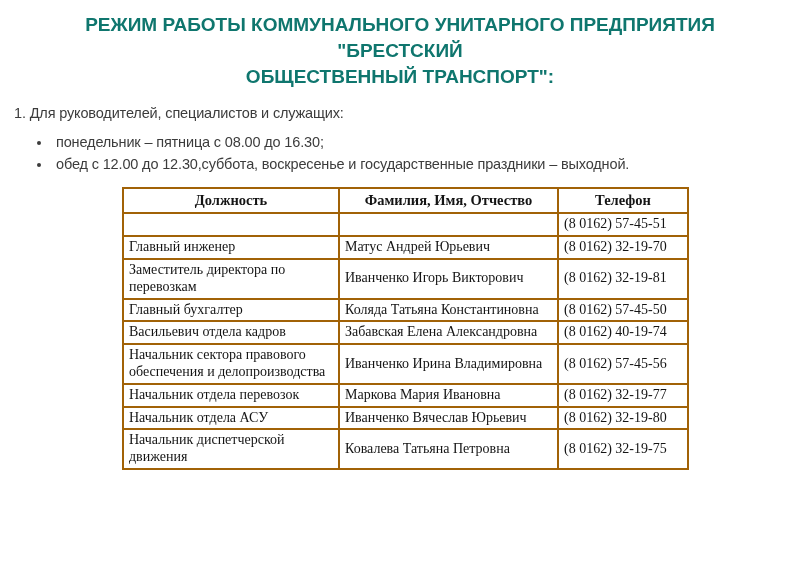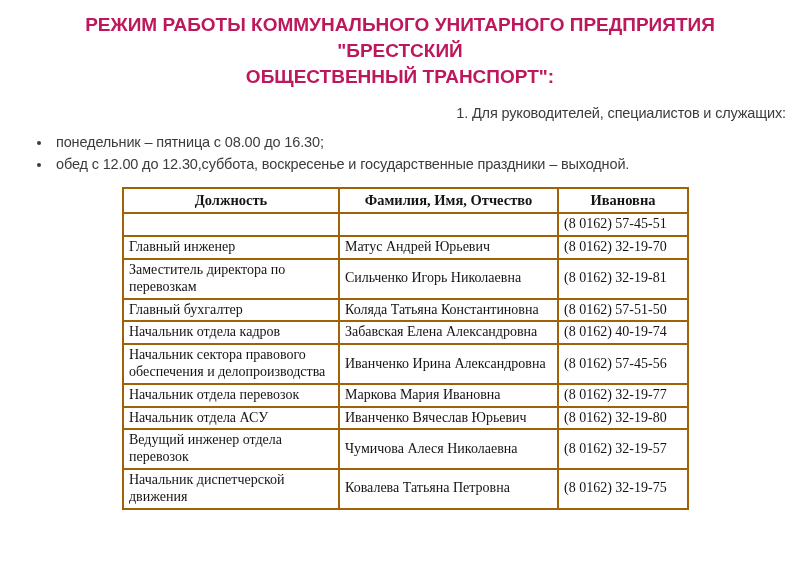--- a/index.html
+++ b/index.html
@@ -22,21 +22,20 @@
     font-size: 19px;
     font-weight: 700;
     line-height: 26px;
     color: #4c6c9f;
   }
   .para {
     font-size: 14.5px;
     letter-spacing: -0.15px;
     line-height: 21px;
     margin: 13px 0 0 0;
-    text-align: right;
   }
   ul.schedule-list {
     margin: 8px 0 1px 0;
     padding-left: 38px;
     font-size: 14.5px;
     letter-spacing: -0.15px;
     line-height: 21px;
   }
   ul.schedule-list li {
     margin: 0 0 1px 0;
@@ -69,90 +68,85 @@
   .staff-table td.phone-cell {
     white-space: nowrap;
     margin-left: 15px;
   }
 </style>
 </head>
 <body>
 
 <div class="content">
 
-  <h1 class="page-title" style="color: #be185d;"><span>РЕЖИМ РАБОТЫ КОММУНАЛЬНОГО УНИТАРНОГО ПРЕДПРИЯТИЯ "БРЕСТСКИЙ</span><br><span>ОБЩЕСТВЕННЫЙ ТРАНСПОРТ":</span></h1>
+  <h1 class="page-title" style="color: #0f766e;"><span>РЕЖИМ РАБОТЫ КОММУНАЛЬНОГО УНИТАРНОГО ПРЕДПРИЯТИЯ "БРЕСТСКИЙ</span><br><span>ОБЩЕСТВЕННЫЙ ТРАНСПОРТ":</span></h1>
 
   <p class="para">1. Для руководителей, специалистов и служащих:</p>
 
   <ul class="schedule-list">
     <li>понедельник – пятница с 08.00 до 16.30;</li>
     <li>обед с 12.00 до 12.30,суббота, воскресенье и государственные праздники – выходной.</li>
   </ul>
 
 
   <table class="staff-table">
     <colgroup>
       <col style="width:216px">
       <col style="width:219px">
       <col style="width:130px">
     </colgroup>
     <thead>
       <tr>
         <th>Должность</th>
         <th>Фамилия, Имя, Отчество</th>
-        <th>Ивановна</th>
+        <th>Телефон</th>
       </tr>
     </thead>
     <tbody id="staff-rows">
         <tr>
           <td class="position-cell"></td>
           <td class="name-cell"></td>
           <td class="phone-cell">(8 0162) 57-45-51</td>
         </tr>
         <tr>
           <td class="position-cell">Главный инженер</td>
           <td class="name-cell">Матус Андрей Юрьевич</td>
           <td class="phone-cell">(8 0162) 32-19-70</td>
         </tr>
         <tr>
           <td class="position-cell">Заместитель директора по перевозкам</td>
-          <td class="name-cell">Сильченко Игорь Николаевна</td>
+          <td class="name-cell">Иванченко Игорь Викторович</td>
           <td class="phone-cell">(8 0162) 32-19-81</td>
         </tr>
         <tr>
           <td class="position-cell">Главный бухгалтер</td>
           <td class="name-cell">Коляда Татьяна Константиновна</td>
-          <td class="phone-cell">(8 0162) 57-51-50</td>
+          <td class="phone-cell">(8 0162) 57-45-50</td>
         </tr>
         <tr>
-          <td class="position-cell">Начальник отдела кадров</td>
+          <td class="position-cell">Васильевич отдела кадров</td>
           <td class="name-cell">Забавская Елена Александровна</td>
           <td class="phone-cell">(8 0162) 40-19-74</td>
         </tr>
         <tr>
           <td class="position-cell">Начальник сектора правового обеспечения и делопроизводства</td>
-          <td class="name-cell">Иванченко Ирина Александровна</td>
+          <td class="name-cell">Иванченко Ирина Владимировна</td>
           <td class="phone-cell">(8 0162) 57-45-56</td>
         </tr>
         <tr>
           <td class="position-cell">Начальник отдела перевозок</td>
           <td class="name-cell">Маркова Мария Ивановна</td>
           <td class="phone-cell">(8 0162) 32-19-77</td>
         </tr>
         <tr>
           <td class="position-cell">Начальник отдела АСУ</td>
           <td class="name-cell">Иванченко Вячеслав Юрьевич</td>
           <td class="phone-cell">(8 0162) 32-19-80</td>
         </tr>
         <tr>
-          <td class="position-cell">Ведущий инженер отдела перевозок</td>
-          <td class="name-cell">Чумичова Алеся Николаевна</td>
-          <td class="phone-cell">(8 0162) 32-19-57</td>
-        </tr>
-        <tr>
           <td class="position-cell">Начальник диспетчерской движения</td>
           <td class="name-cell">Ковалева Татьяна Петровна</td>
           <td class="phone-cell">(8 0162) 32-19-75</td>
         </tr>
       </tbody>
   </table>
 
 </div>
 
 </body></html>

